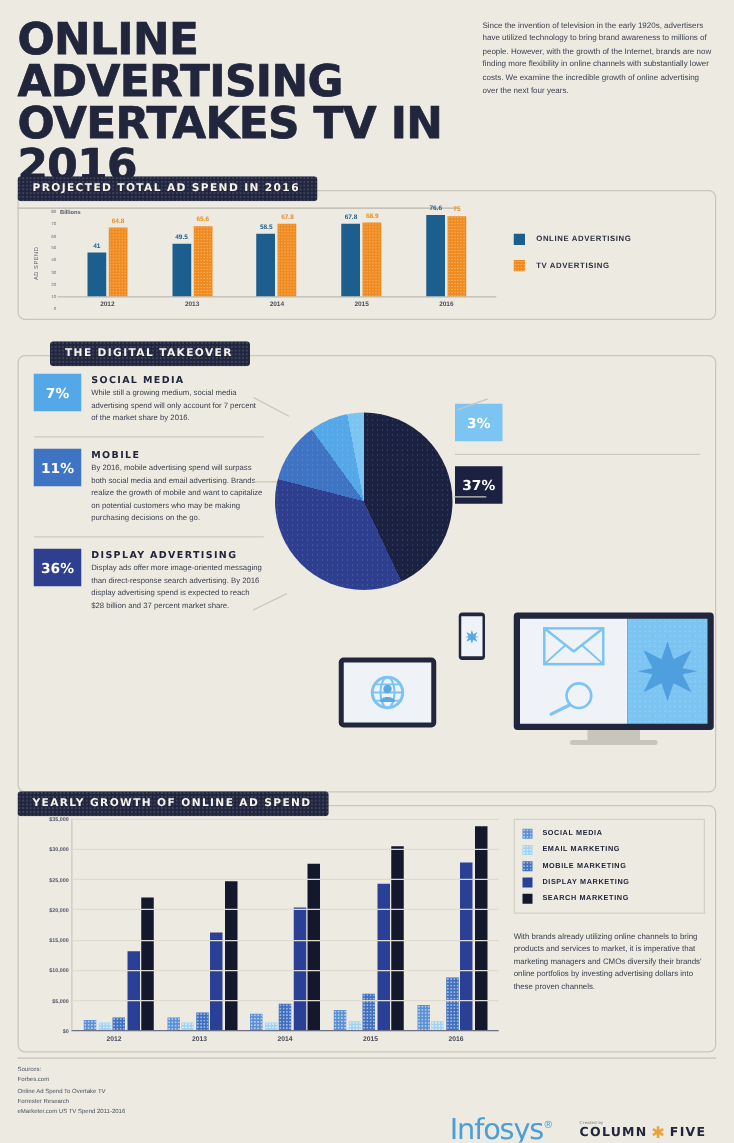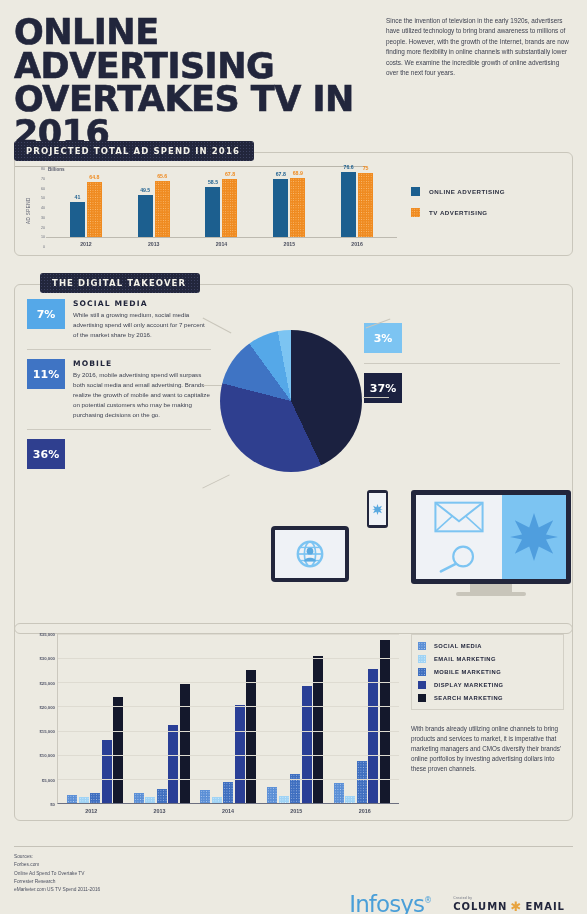--- a/index.html
+++ b/index.html
@@ -323,20 +323,24 @@
         <div class="stat-block">
           <div class="stat-badge c-mobile">11%</div>
           <div>
             <div class="stat-title">Mobile</div>
             <div class="stat-body">By 2016, mobile advertising spend will surpass both social media and email advertising. Brands realize the growth of mobile and want to capitalize on potential customers who may be making purchasing decisions on the go.</div>
           </div>
         </div>
         <div class="divider"></div>
         <div class="stat-block">
           <div class="stat-badge c-display">36%</div>
+          <div>
+            <div class="stat-title">Display Advertising</div>
+            <div class="stat-body">Display ads offer more image-oriented messaging than direct-response search advertising. By 2016 display advertising spend is expected to reach $28 billion and 37 percent market share.</div>
+          </div>
         </div>
       </div>
 
       <div class="stat-col-right">
         <div class="stat-block">
           <div class="stat-badge c-email">3%</div>
         </div>
         <div class="divider"></div>
         <div class="stat-block">
           <div class="stat-badge c-search">37%</div>
@@ -409,20 +413,21 @@
           </div>
           <div class="mon-stand"></div>
           <div class="mon-base"></div>
         </div>
       </div>
 
     </div>
   </div>
 
   <div id="sec-growth">
+    <div class="sec-tab">Yearly Growth of Online Ad Spend</div>
     <div class="panel">
       <div class="bc2-left">
         <div class="bc2-main">
           <div class="bc2-ticks" id="bc2-ticks">
               <span style="top: 100%;">$0</span>
               <span style="top: 85.7143%;">$5,000</span>
               <span style="top: 71.4286%;">$10,000</span>
               <span style="top: 57.1429%;">$15,000</span>
               <span style="top: 42.8571%;">$20,000</span>
               <span style="top: 28.5714%;">$25,000</span>
@@ -522,20 +527,20 @@
         <div>Forrester Research</div>
         <div>eMarketer.com US TV Spend 2011-2016</div>
       </div>
       <div class="brands">
         <div class="infosys"><span>Infosys</span><sup>®</sup></div>
         <div class="cfive">
           <div class="cf-small">Created by</div>
           <div class="cf-main">
             <span>COLUMN</span>
             <span class="cf-mark">✱</span>
-            <span>EMAIL</span>
+            <span>FIVE</span>
           </div>
         </div>
       </div>
     </div>
   </div>
 
 </div>
 
 </body></html>

